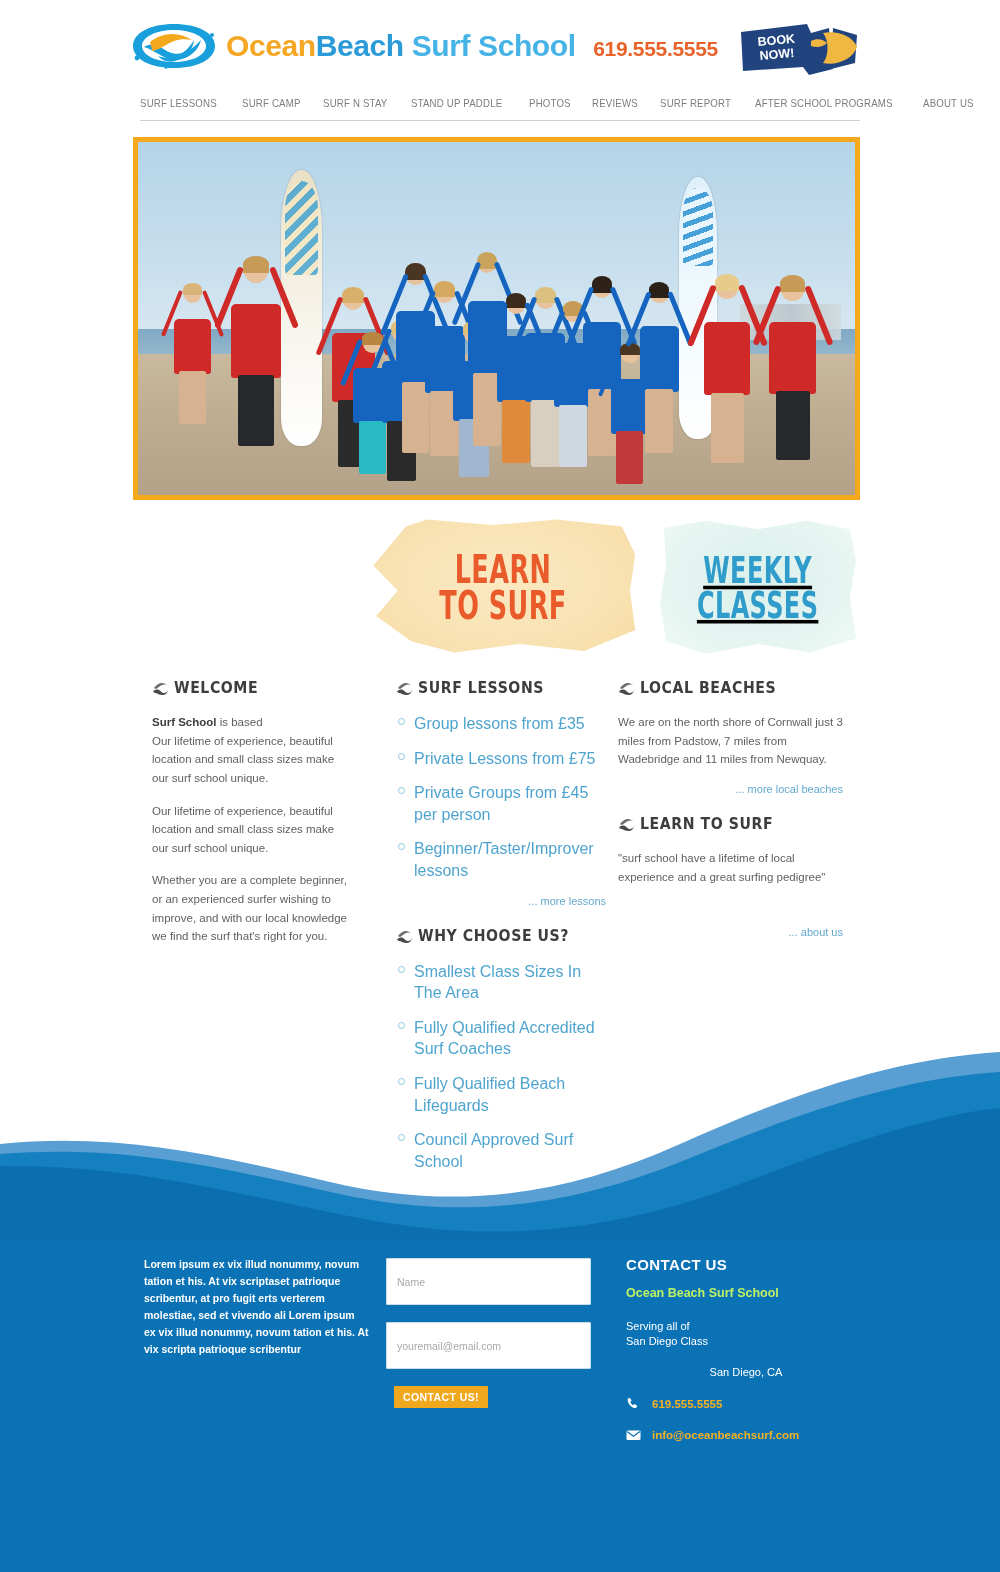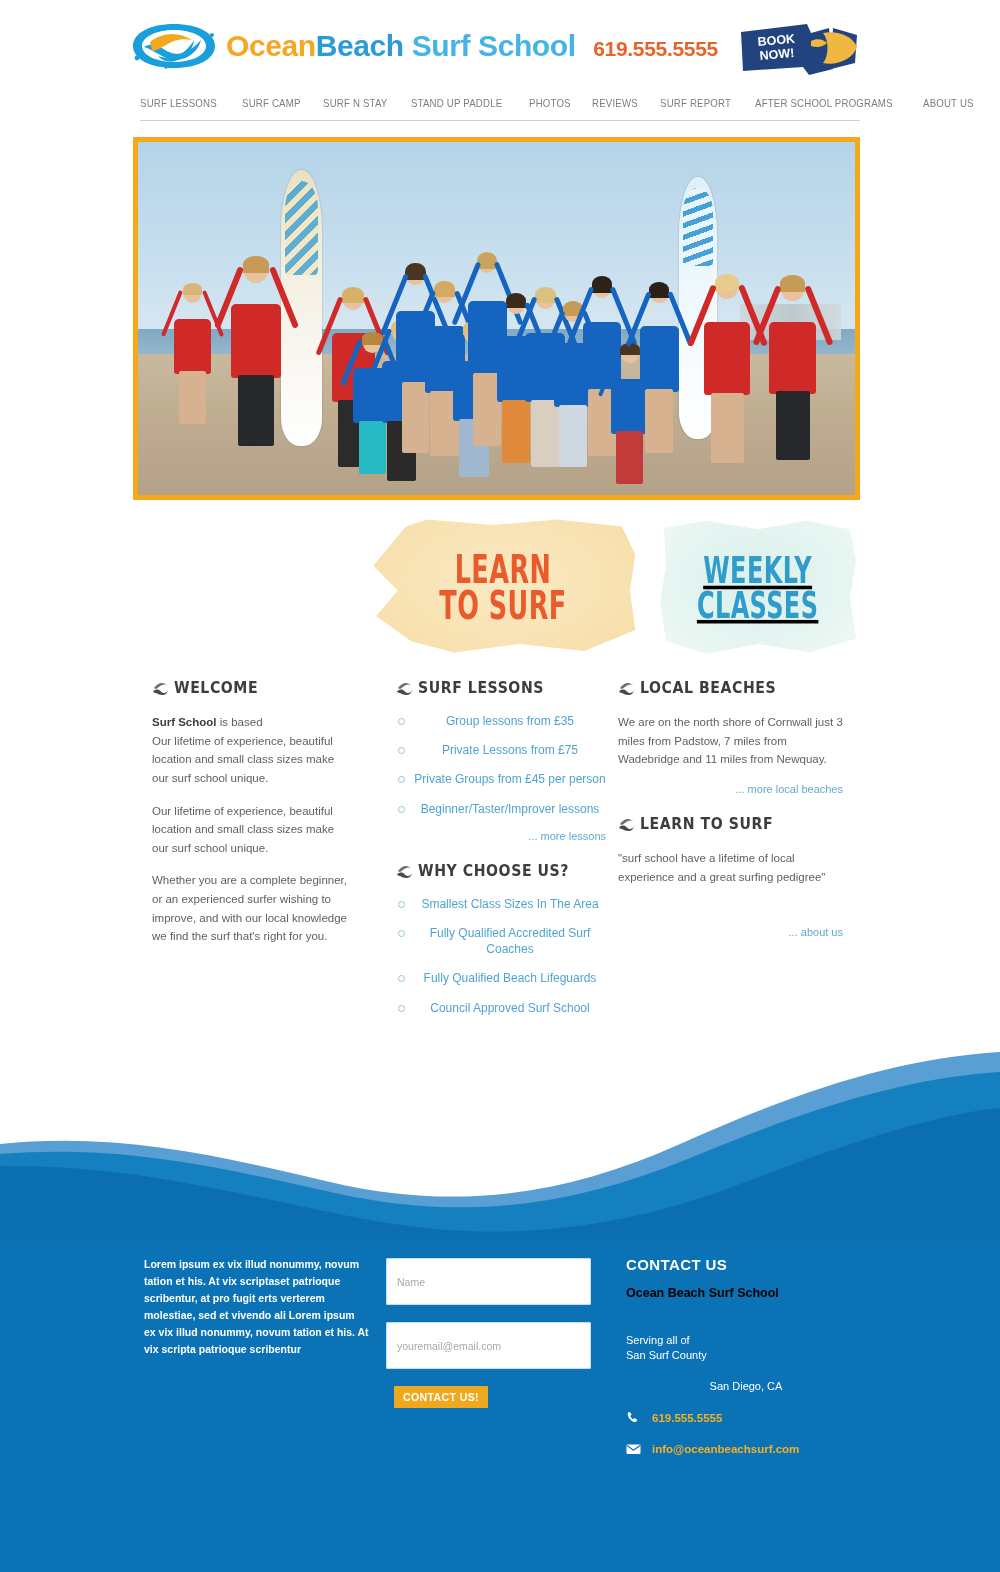--- a/index.html
+++ b/index.html
@@ -131,21 +131,21 @@
     white-space:nowrap;
     font-family:"DejaVu Sans Condensed","Liberation Sans",sans-serif;
   }
   .sec-head.second { margin-top:19px; }
 
   .body-p { font-size:11.5px; color:#5f5f5f; line-height:1.62; margin:0 0 14px 0; }
   .body-p b { color:#3f3f3f; }
   .bullets { list-style:none; margin:0; padding:0; }
   .bullets li {
     position:relative; padding-left:18px; margin-bottom:13px;
-    font-size:12px; line-height:1.35; color:#4fa4cf; cursor:pointer;text-align:center;
+    font-size:16px; line-height:1.35; color:#4fa4cf; cursor:pointer;
   }
   .bullets li:before {
     content:""; position:absolute; left:2px; top:5px; width:5px; height:5px;
     border:1px solid #8fc4dd; border-radius:50%;
   }
   .more {
     display:block; text-align:right; font-size:11px; color:#62a9ce;
     margin-top:6px; cursor:pointer;
   }
 
@@ -172,21 +172,21 @@
   .f-form textarea { height:65px; padding-top:9px; resize:none; line-height:1.4; }
   .f-form input::placeholder, .f-form textarea::placeholder { color:#a9a9a9; }
   .submit {
     display:block; margin-left:8px; background:#f0a81e; border:none; color:#ffffff;
     font-weight:bold; font-size:10.5px; letter-spacing:.4px; padding:5px 9px;
     cursor:pointer; font-family:"Liberation Sans", sans-serif; border-radius:1px;
   }
 
   .f-contact { position:absolute; left:486px; top:0; width:240px; }
   .f-contact .ttl { font-size:15px; font-weight:bold; color:#ffffff; letter-spacing:.4px; margin-bottom:13px; }
-  .f-contact .school { font-size:12.5px; font-weight:bold; color:#000000; margin-bottom:33px; }
+  .f-contact .school { font-size:12.5px; font-weight:bold; color:#bef264; margin-bottom:19px; }
   .f-contact .addr { font-size:11px; color:#ffffff; line-height:1.38; margin-bottom:17px; }
   .f-contact .city { font-size:11px; color:#ffffff; margin-bottom:19px;text-align:center; }
   .f-row { display:flex; align-items:center; gap:11px; margin-bottom:17px; }
   .f-row .ico { width:15px; height:14px; flex:none; }
   .f-row .txt { font-size:11.5px; font-weight:bold; color:#f5b122; cursor:pointer; }
 </style>
 </head>
 <body>
 
 <div class="page">
@@ -508,21 +508,21 @@
         <input type="text" placeholder="Name" style="">
         <input type="email" placeholder="youremail@email.com" style="">
         <button class="submit">CONTACT US!</button>
       </div>
 
       <div class="f-contact">
         <div class="ttl">CONTACT US</div>
         <div class="school">Ocean Beach Surf School</div>
         <div class="addr">
           <span>Serving all of</span><br>
-          <span>San Surf County</span>
+          <span>San Diego Class</span>
         </div>
         <div class="city">San Diego, CA</div>
 
         <div class="f-row">
           <span class="ico">
             <svg viewBox="0 0 15 14" width="15" height="14">
               <path d="M3 1c1 0 2 1 2.4 2.2.2.7-.5 1.2-.9 1.6-.3.3 0 .9.6 1.7.7.9 1.4 1.5 1.9 1.6.4.1.8-.6 1.2-.8.5-.3 1.2.1 2 .8.6.5 1 1 .9 1.5-.2.8-1.3 1.6-2.3 1.5-2-.2-4-1.8-5.4-3.7C2.2 5.7 1.4 3.6 1.7 2.4 1.9 1.6 2.4 1 3 1z" fill="#ffffff"></path>
             </svg>
           </span>
           <span class="txt">619.555.5555</span>

